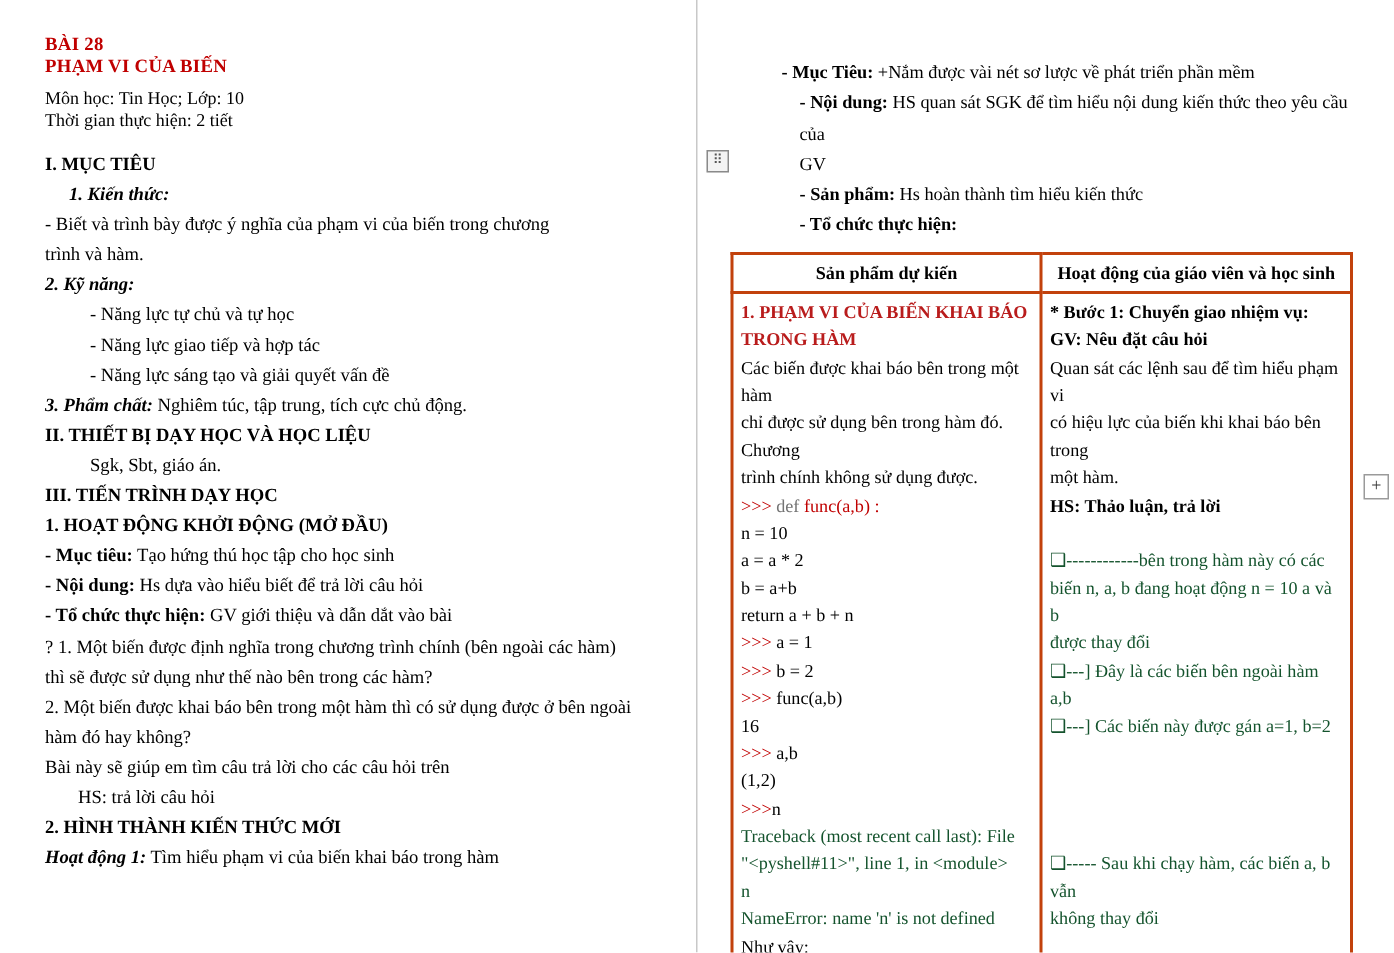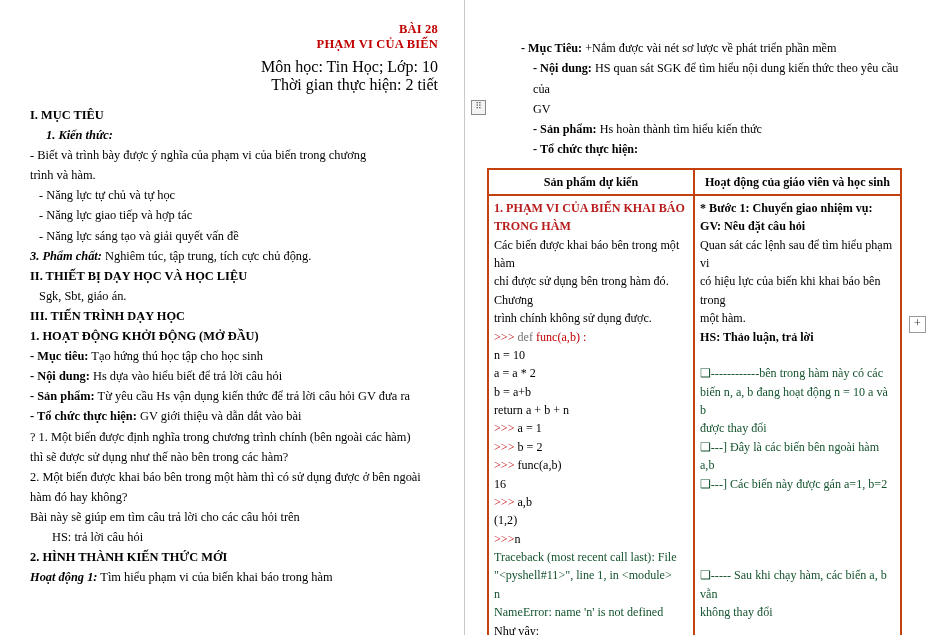--- a/index.html
+++ b/index.html
@@ -26,41 +26,41 @@
   }
   .col-left {
     width: 464px;
     padding: 22px 26px 0 30px;
   }
   .col-right {
     width: 465px;
     padding: 22px 22px 0 22px;
     border-left: 1px solid #c8c8c8;
   }
-  .center { text-align: right; }
+  .center { text-align: left; }
   .bold { font-weight: bold; }
   .red { color: #b91c1c; }
 
   .ttl {
     font-size: 12.5px;
     font-weight: bold;
     color: #c00000;
     letter-spacing: .2px;
   }
   .sub {
-    font-size: 16px;
+    font-size: 12px;
     color: #000;
   }
   .line {
     font-size: 12.4px;
     line-height: 1.62;
     margin: 0;
   }
   .lvl1 { margin-left: 0; }
-  .lvl2 { margin-left: 9px; }
+  .lvl2 { margin-left: 30px; }
   .lvl3 { margin-left: 22px; }
   .spacer-sm { height: 6px; }
   .spacer-md { height: 11px; }
 
   
   .rtop .line { font-size: 12.2px; line-height: 1.66; }
   .rtop .i1 { margin-left: 34px; margin-top: 16px; }
   .rtop .i2 { margin-left: 46px; }
 
   
@@ -128,31 +128,31 @@
     <div class="center ttl">PHẠM VI CỦA BIẾN</div>
     <div class="spacer-sm"></div>
     <div class="center sub">Môn học: Tin Học; Lớp: 10</div>
     <div class="center sub">Thời gian thực hiện: 2 tiết</div>
     <div class="spacer-md"></div>
     <div id="left-body">
         <p class="line lvl1" style="font-weight: bold;">I. MỤC TIÊU</p>
         <p class="line lvl1" style="font-weight: bold; font-style: italic; margin-left: 16px;">1. Kiến thức:</p>
         <p class="line lvl1">- Biết và trình bày được ý nghĩa của phạm vi của biến trong chương</p>
         <p class="line lvl1">trình và hàm.</p>
+        <p class="line lvl1" style="font-weight: bold; font-style: italic;">2. Kỹ năng:</p>
         <p class="line lvl2">- Năng lực tự chủ và tự học</p>
         <p class="line lvl2">- Năng lực giao tiếp và hợp tác</p>
         <p class="line lvl2">- Năng lực sáng tạo và giải quyết vấn đề</p>
         <p class="line lvl1"><span style="font-weight: bold; font-style: italic;">3. Phẩm chất:</span><span> Nghiêm túc, tập trung, tích cực chủ động.</span></p>
         <p class="line lvl1" style="font-weight: bold;">II. THIẾT BỊ DẠY HỌC VÀ HỌC LIỆU</p>
         <p class="line lvl2">Sgk, Sbt, giáo án.</p>
         <p class="line lvl1" style="font-weight: bold;">III. TIẾN TRÌNH DẠY HỌC</p>
         <p class="line lvl1" style="font-weight: bold;">1. HOẠT ĐỘNG KHỞI ĐỘNG (MỞ ĐẦU)</p>
         <p class="line lvl1"><span style="font-weight: bold;">- Mục tiêu:</span><span> Tạo hứng thú học tập cho học sinh</span></p>
         <p class="line lvl1"><span style="font-weight: bold;">- Nội dung:</span><span> Hs dựa vào hiểu biết để trả lời câu hỏi</span></p>
-        <p class="line lvl1"><span style="font-weight: bold;">- Sản phẩm:</span><span> Từ yêu cầu Hs vận dụng kiến thức để trả lời câu hỏi GV đưa ra</span></p>
         <p class="line lvl1"><span style="font-weight: bold;">- Tổ chức thực hiện:</span><span> GV giới thiệu và dẫn dắt vào bài</span></p>
         <p class="line lvl1">? 1. Một biến được định nghĩa trong chương trình chính (bên ngoài các hàm)</p>
         <p class="line lvl1">thì sẽ được sử dụng như thế nào bên trong các hàm?</p>
         <p class="line lvl1">2. Một biến được khai báo bên trong một hàm thì có sử dụng được ở bên ngoài</p>
         <p class="line lvl1">hàm đó hay không?</p>
         <p class="line lvl1">Bài này sẽ giúp em tìm câu trả lời cho các câu hỏi trên</p>
         <p class="line lvl3">HS: trả lời câu hỏi</p>
         <p class="line lvl1" style="font-weight: bold;">2. HÌNH THÀNH KIẾN THỨC MỚI</p>
         <p class="line lvl1"><span style="font-weight: bold; font-style: italic;">Hoạt động 1:</span><span> Tìm hiểu phạm vi của biến khai báo trong hàm</span></p>
       </div>

